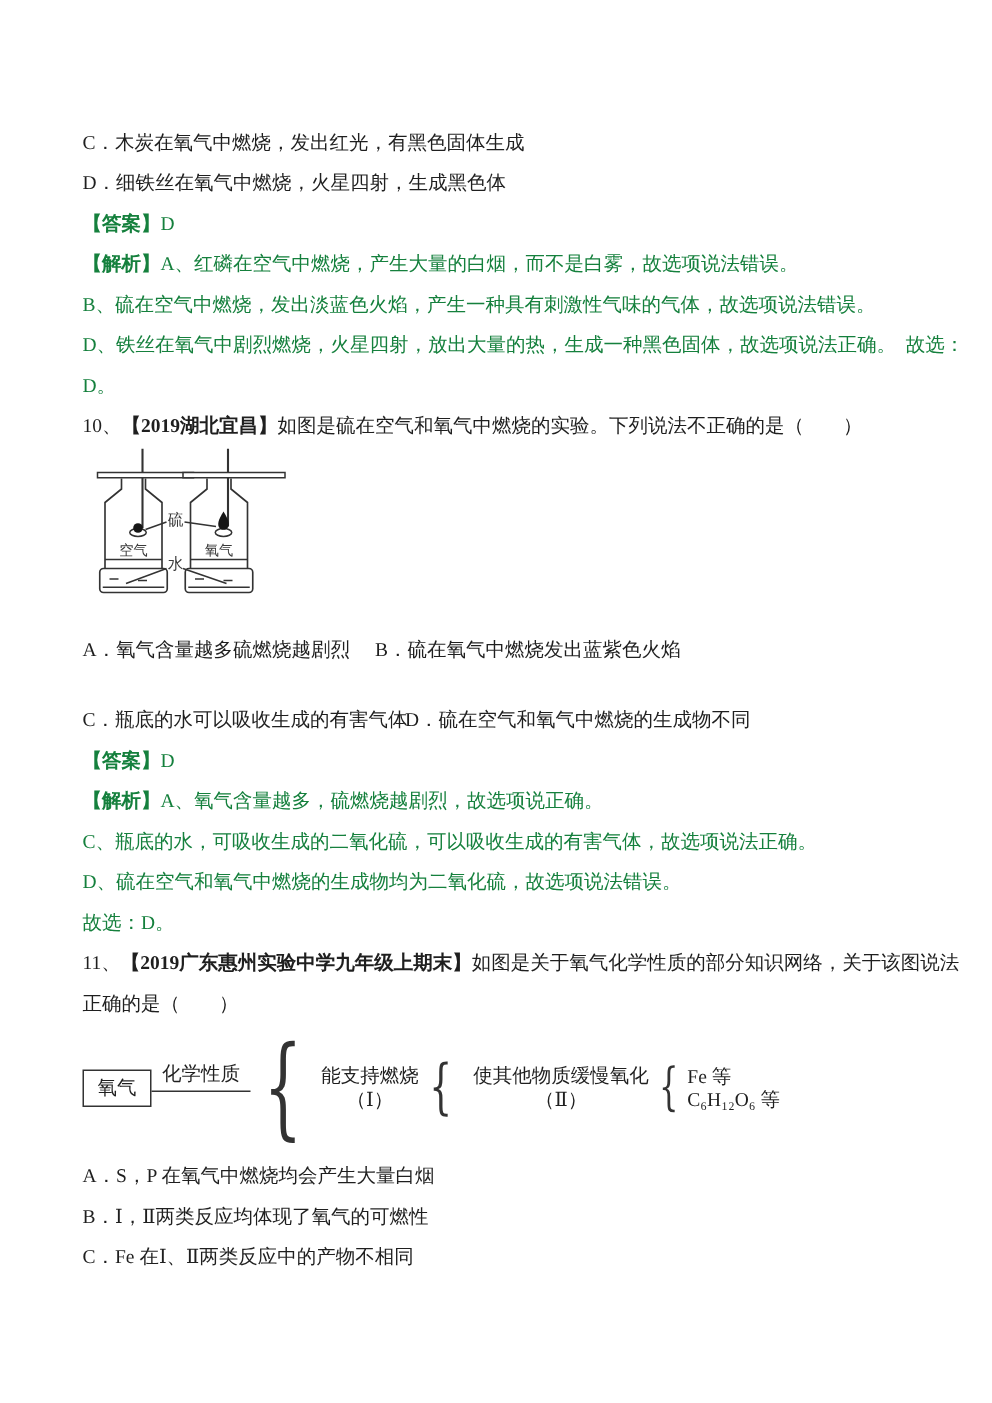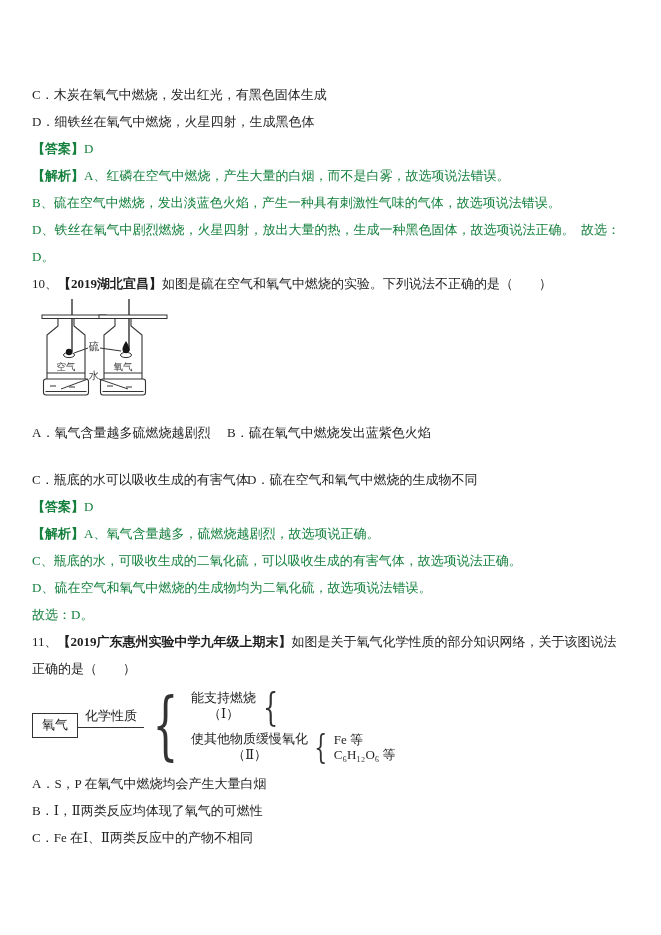--- a/index.html
+++ b/index.html
@@ -4,21 +4,21 @@
 <style>
   html,body{margin:0;padding:0;background:#ffffff;}
   .page{
     position:relative;
     width:661px;height:935px;
     background:#ffffff;
     font-family:"Liberation Serif","DejaVu Serif",serif;
     color:#1f1f1f;
     overflow:hidden;
     box-sizing:border-box;
-    padding:81px 10px 0 32px;
+    padding:81px 10px 0 55px;
   }
   p.line{
     margin:0;
     font-size:13px;
     line-height:27px;
     white-space:pre-wrap;
     max-width:594px;
   }
   .red{color:#15803d;}
   .b{font-weight:bold;}
@@ -46,21 +46,21 @@
     white-space:nowrap;
   }
   .brace{
     font-family:"DejaVu Serif",serif;
     font-weight:normal;color:#333;
     display:inline-block;
   }
   .brace-big{font-size:74px;line-height:.9;transform:scaleX(.55);margin:0 -2px;}
   .brace-sm1{font-size:40px;line-height:.9;transform:scaleX(.6);margin:0 2px;}
   .brace-sm2{font-size:34px;line-height:.9;transform:scaleX(.6);margin:0 2px;}
-  .branches{display:flex;flex-direction:column;gap:7px;margin-left:4px;}
+  .branches{display:flex;flex-direction:row;gap:7px;margin-left:4px;}
   .branch{display:flex;align-items:center;}
   .branch-label{display:flex;flex-direction:column;align-items:center;line-height:16px;}
   .items{display:flex;flex-direction:column;line-height:18px;}
   .items-sm{line-height:15px;}
 </style>
 </head>
 <body>
 
 <div class="page">
 

